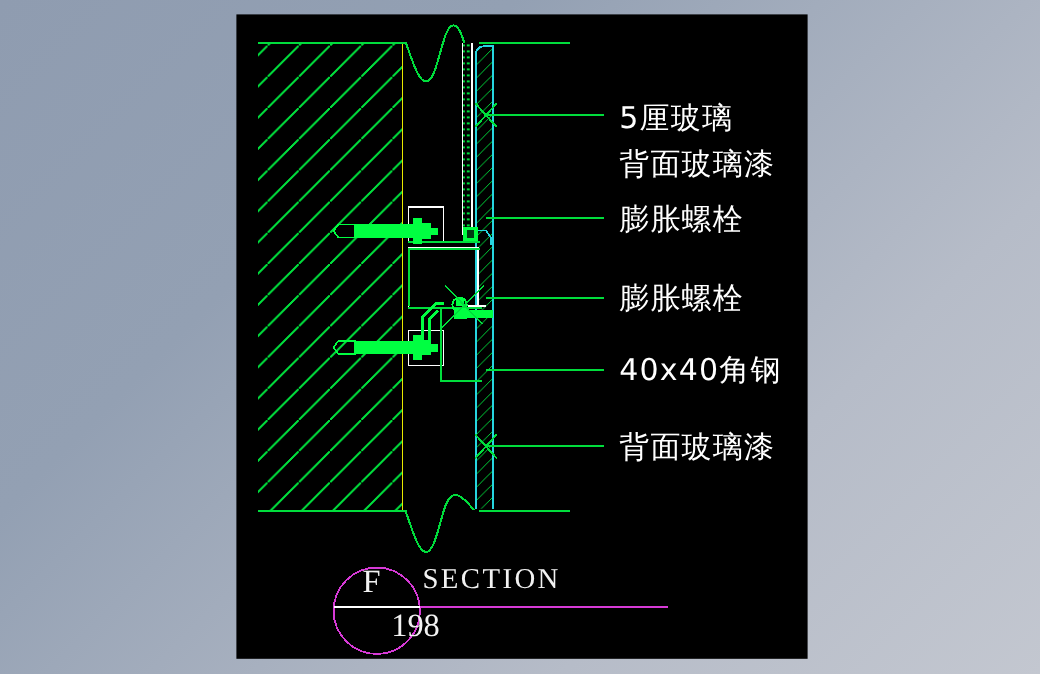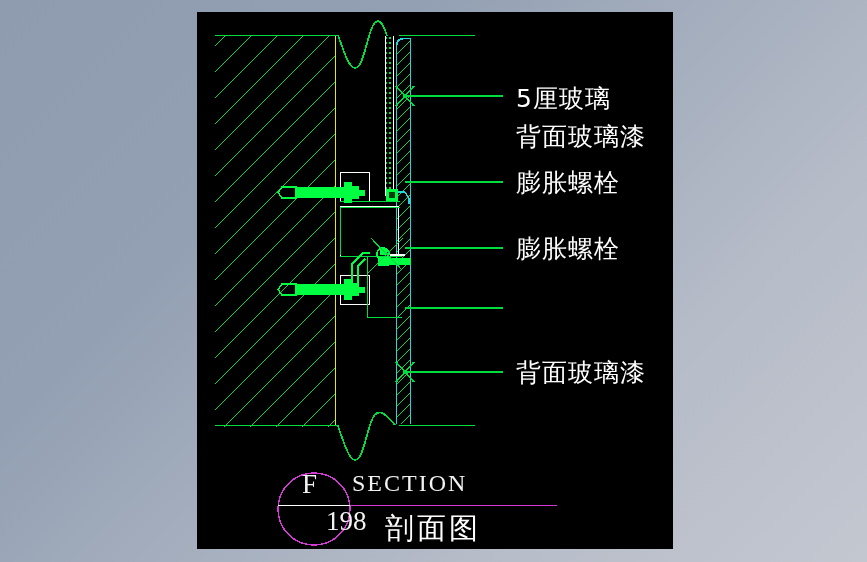--- a/index.html
+++ b/index.html
@@ -239,27 +239,27 @@
 
     <div class="label-layer">
 
       <div class="lbl lbl-cn" style="left:319px; top:74px;">5厘玻璃</div>
       <div class="lbl lbl-cn" style="left:319px; top:112px;">背面玻璃漆</div>
 
       <div class="lbl lbl-cn" style="left:319px; top:158px;">膨胀螺栓</div>
 
       <div class="lbl lbl-cn" style="left:319px; top:224px;">膨胀螺栓</div>
 
+      <div class="lbl lbl-cn" style="left:319px; top:284px;">40x40角钢</div>
 
       <div class="lbl lbl-cn" style="left:319px; top:348px;">背面玻璃漆</div>
 
       <div class="lbl lbl-f" style="left:105px; top:459px;">F</div>
 
       <div class="lbl lbl-num" style="left:89px; top:496px;margin-left:40px;">198</div>
 
       <div class="lbl lbl-section" style="left:155px; top:459px;">SECTION</div>
 
-      <div class="lbl lbl-cn-title" style="left:188px; top:502px;">剖面图</div>
 
     </div>
 
   </div>
 </div>
 
 </body></html>

